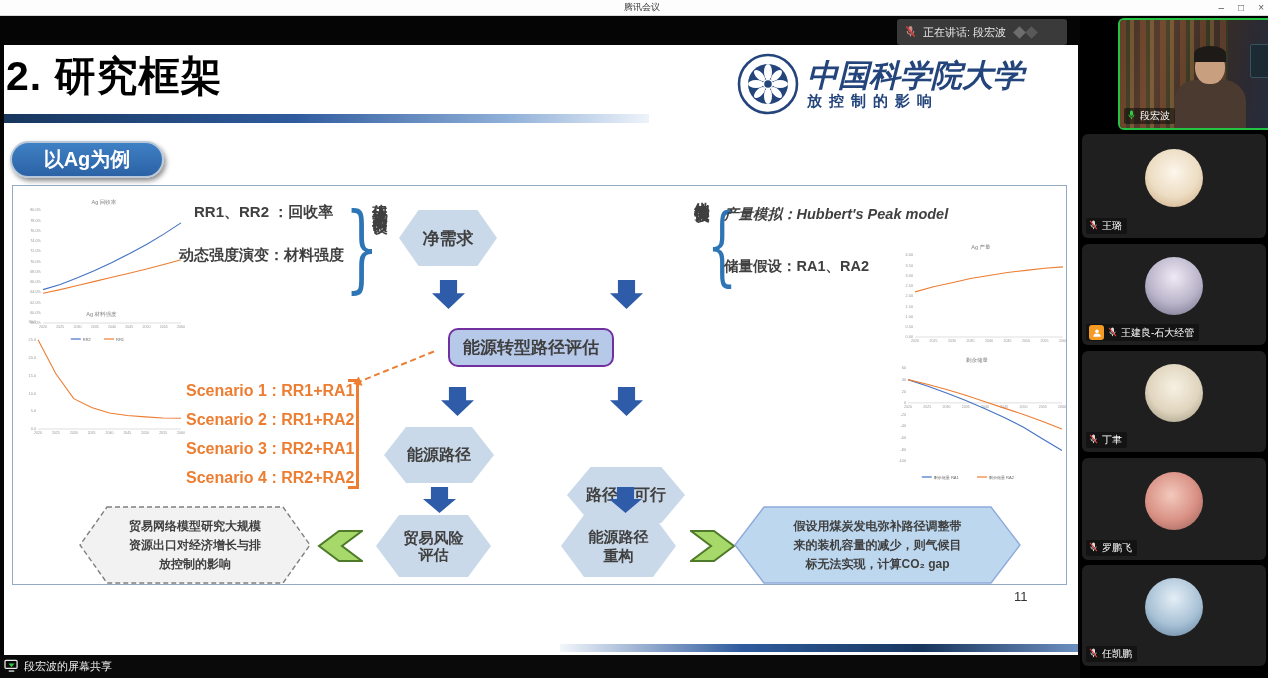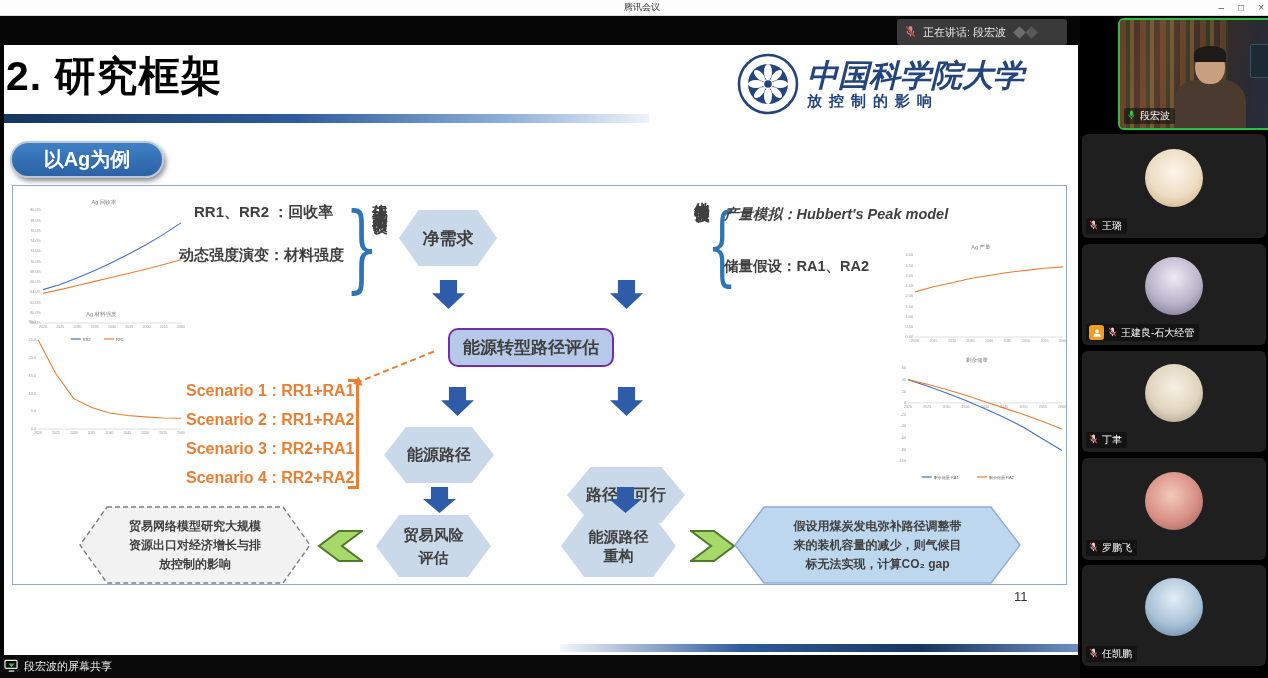--- a/index.html
+++ b/index.html
@@ -279,21 +279,21 @@
         </div>
         <div class="sc-bracket"></div>
         <div class="dash-arrow"></div>
 
         <div class="arrow-down" style="left:437px;top:342px;width:33px;height:29px;"></div>
         <div class="arrow-down" style="left:606px;top:342px;width:33px;height:29px;"></div>
         <div class="hex" style="left:380px;top:382px;width:110px;height:56px;font-size:16px;">能源路径</div>
         <div class="hex" style="left:563px;top:382px;width:118px;height:56px;font-size:16px;margin-top:40px;">路径不可行</div>
         <div class="arrow-down" style="left:419px;top:442px;width:33px;height:26px;"></div>
         <div class="arrow-down" style="left:605px;top:442px;width:33px;height:26px;"></div>
-        <div class="hex pre" style="left:372px;top:470px;width:115px;height:62px;font-size:15px;line-height:23px;">贸易风险
+        <div class="hex pre" style="left:372px;top:470px;width:115px;height:62px;font-size:15px;line-height:17px;">贸易风险
 评估</div>
         <div class="hex pre" style="left:557px;top:470px;width:115px;height:62px;font-size:15px;line-height:19px;">能源路径
 重构</div>
 
         <svg style="position:absolute;left:313px;top:484px;" width="46" height="34" viewBox="0 0 46 34">
           <polygon points="45,2 22,2 2,17 22,32 45,32 25,17" fill="#a6d86a" stroke="#4e7a2a" stroke-width="2"></polygon>
         </svg>
         <svg style="position:absolute;left:686px;top:484px;" width="46" height="34" viewBox="0 0 46 34">
           <polygon points="1,2 24,2 44,17 24,32 1,32 21,17" fill="#a6d86a" stroke="#4e7a2a" stroke-width="2"></polygon>
         </svg>

